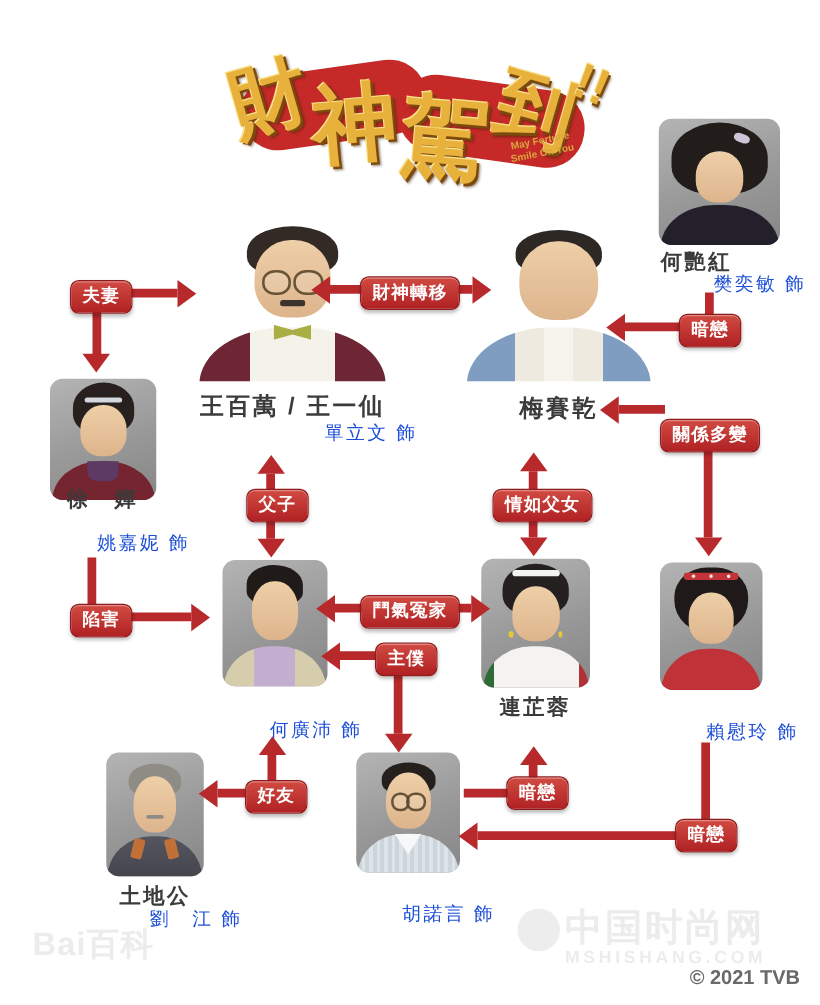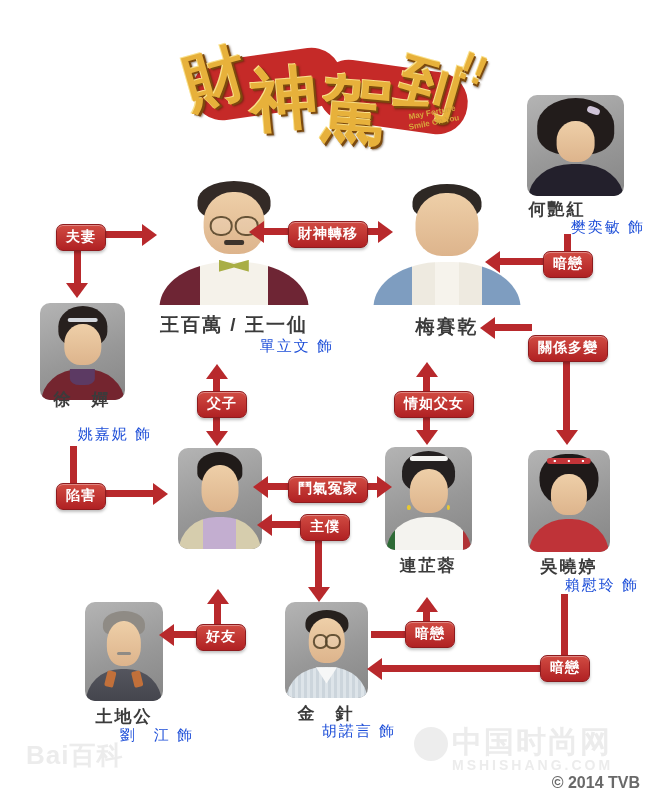--- a/index.html
+++ b/index.html
@@ -192,26 +192,25 @@
     <div class="body"></div>
   </div>
 
   <div class="nm big" style="left:134px;top:312px;width:200px;">王百萬 / 王一仙</div>
   <div class="ac" style="left:134px;top:337px;width:200px;">單立文 飾</div>
   <div class="nm big" style="left:347px;top:314px;width:200px;">梅賽乾</div>
   <div class="nm" style="left:487px;top:198px;width:140px;">何艷紅</div>
   <div class="ac" style="left:505px;top:218px;width:140px;">樊奕敏 飾</div>
   <div class="nm" style="left:12px;top:388px;width:140px;">徐　嬋</div>
   <div class="ac" style="left:12px;top:425px;width:140px;">姚嘉妮 飾</div>
+  <div class="ac" style="left:150px;top:575px;width:140px;">何廣沛 飾</div>
   <div class="nm" style="left:358px;top:554px;width:140px;">連芷蓉</div>
-  <div class="nm" style="left:499px;top:555px;width:140px;">吳曉婷</div>
   <div class="ac" style="left:499px;top:576px;width:140px;">賴慰玲 飾</div>
   <div class="nm" style="left:54px;top:705px;width:140px;">土地公</div>
   <div class="ac" style="left:54px;top:726px;width:140px;">劉　江 飾</div>
-  <div class="nm" style="left:256px;top:702px;width:140px;">金　針</div>
   <div class="ac" style="left:256px;top:722px;width:140px;">胡諾言 飾</div>
 
   <div class="ln" style="left:100px;top:231px;width:42px;height:7px;"></div>
   <div class="hd hd-r" style="left:142px;top:224px;"></div>
   <div class="ln" style="left:74px;top:244px;width:7px;height:40px;"></div>
   <div class="hd hd-d" style="left:66px;top:283px;"></div>
 
   <div class="ln" style="left:264px;top:228px;width:26px;height:7px;"></div>
   <div class="hd hd-l" style="left:249px;top:221px;"></div>
   <div class="ln" style="left:362px;top:228px;width:16px;height:7px;"></div>
@@ -274,15 +273,15 @@
   <div class="pill" style="left:300px;top:514px;">主僕</div>
   <div class="pill" style="left:196px;top:624px;">好友</div>
   <div class="pill" style="left:405px;top:621px;">暗戀</div>
   <div class="pill" style="left:540px;top:655px;">暗戀</div>
 
   <div class="wm wm-baidu">Bai百科</div>
   <div class="wm wm-ms">
     <span class="circ"></span><span>中国时尚网</span>
   </div>
   <div class="wm wm-ms-en">MSHISHANG.COM</div>
-  <div class="copyright">© 2014 TVB</div>
+  <div class="copyright">© 2021 TVB</div>
 
 </div>
 
 </body></html>

